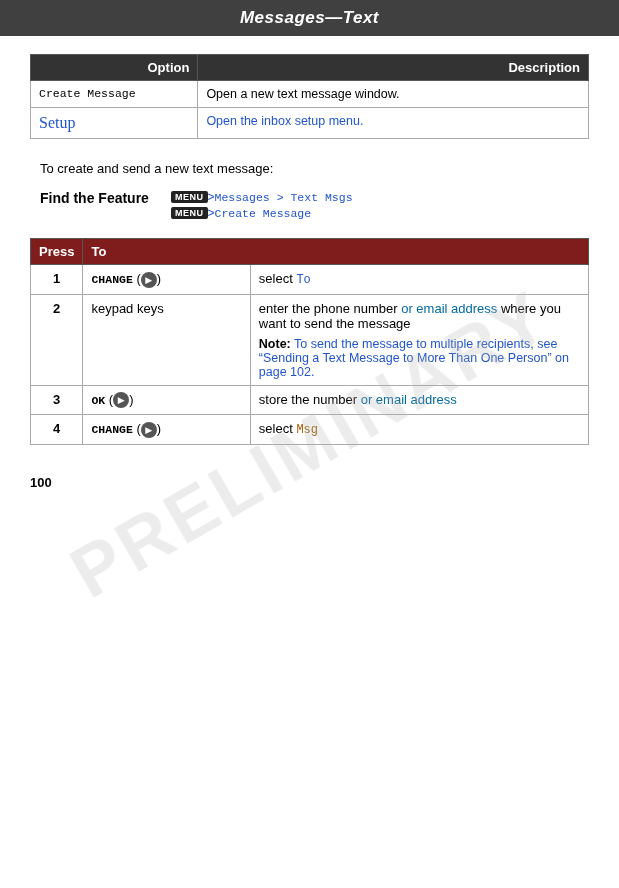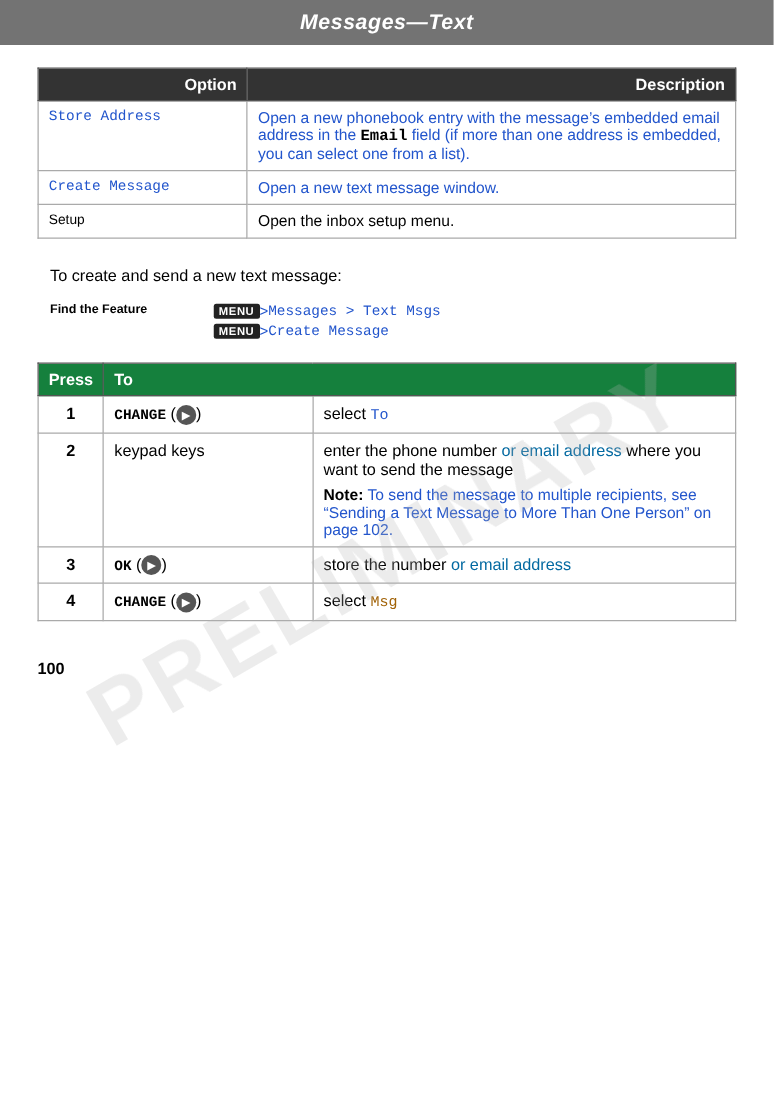--- a/index.html
+++ b/index.html
@@ -8,21 +8,21 @@
       width: 619px;
       min-height: 888px;
       background: #ffffff;
       font-family: Arial, sans-serif;
       font-size: 13px;
       color: #000000;
       padding: 0;
     }
 
     .page-header {
-      background: #737373;
+      background: #404040;
       color: #ffffff;
       text-align: center;
       padding: 8px 10px;
       font-size: 17px;
       font-style: italic;
       font-weight: bold;
       letter-spacing: 0.5px;
     }
 
     .content {
@@ -94,21 +94,21 @@
       display: flex;
       flex-direction: row;
       margin-bottom: 16px;
       padding-left: 10px;
       gap: 16px;
       align-items: flex-start;
     }
 
     .find-feature-label {
       font-weight: bold;
-      font-size: 10px;
+      font-size: 14px;
       white-space: nowrap;
       min-width: 115px;
     }
 
     .find-feature-steps {
       font-size: 12.5px;
     }
 
     .menu-key {
       display: inline-block;
@@ -144,21 +144,21 @@
     }
 
     
     .press-table {
       width: 100%;
       border-collapse: collapse;
       font-size: 13px;
     }
 
     .press-table th {
-      background: #15803d;
+      background: #7f1d1d;
       color: #ffffff;
       text-align: left;
       padding: 5px 8px;
       font-weight: bold;
       font-size: 13px;
       border: 1px solid #555;
     }
 
     .press-table td {
       padding: 6px 8px;
@@ -241,29 +241,25 @@
 
   <table class="option-table">
     <thead>
       <tr>
         <th>Option</th>
         <th>Description</th>
       </tr>
     </thead>
     <tbody>
       <tr>
-        <td style="font-family:'Courier New',monospace;font-size:11.5px;color:#2255cc;">Store Address</td>
-        <td style="color:#2255cc;">Open a new phonebook entry with the message’s embedded email address in the <span style="font-family:'Courier New',monospace;font-weight:bold;color:#000;">Email</span> field (if more than one address is embedded, you can select one from a list).</td>
-      </tr>
-      <tr>
         <td style="font-family:'Courier New',monospace;font-size:11.5px;">Create Message</td>
         <td>Open a new text message window.</td>
       </tr>
       <tr>
-        <td style="font-family:Liberation Sans, sans-serif;font-size:11px;">Setup</td>
+        <td style="font-family:Liberation Serif, serif;font-size:16px;">Setup</td>
         <td>Open the inbox setup menu.</td>
       </tr>
     </tbody>
   </table>
 
 
   <div class="section-intro">To create and send a new text message:</div>
 
   <div class="find-feature-block">
     <div class="find-feature-label">Find the Feature</div>

